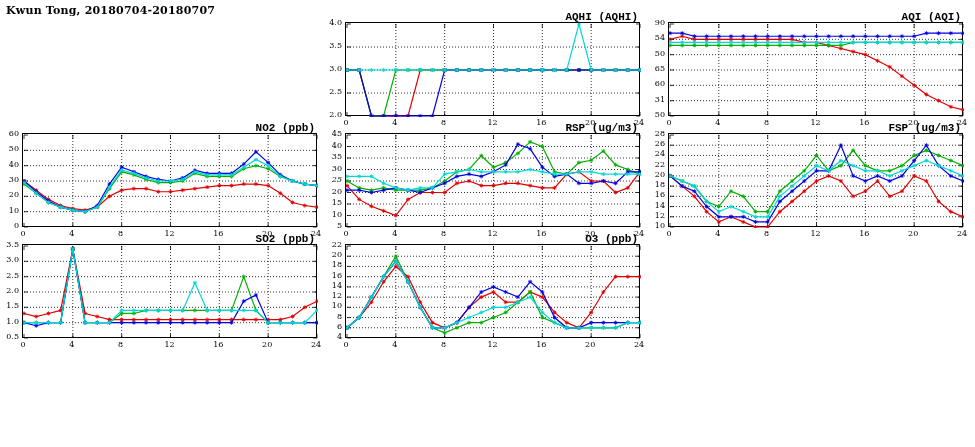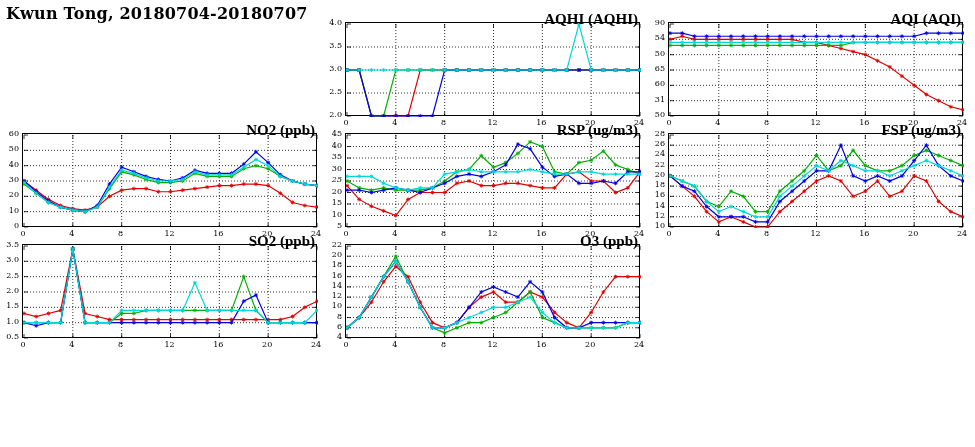--- a/index.html
+++ b/index.html
@@ -1,20 +1,20 @@
 <!DOCTYPE html>
 <html><head>
 <meta charset="utf-8">
 <style>
   html,body{margin:0;padding:0;background:#ffffff;}
   body{width:975px;height:447px;position:relative;font-family:"DejaVu Sans",sans-serif;overflow:hidden;}
-  #title{position:absolute;left:6px;top:4px;font-family:"DejaVu Serif",serif;font-weight:bold;font-size:16px;color:#000;letter-spacing:.2px;}
+  #title{position:absolute;left:6px;top:4px;font-family:"DejaVu Serif",serif;font-weight:bold;font-size:11px;color:#000;letter-spacing:.2px;}
   .panel{position:absolute;}
   .panel .plot{position:absolute;left:0;top:0;border:1px solid #000;box-sizing:border-box;background:#fff;}
-  .panel .ptitle{position:absolute;font-family:Liberation Serif, serif;font-weight:bold;font-size:15px;color:#000;white-space:nowrap;}
+  .panel .ptitle{position:absolute;font-family:Liberation Mono, monospace;font-weight:bold;font-size:11px;color:#000;white-space:nowrap;}
   .ylab{position:absolute;font-family:"DejaVu Serif",serif;font-size:8px;color:#000;text-align:right;white-space:nowrap;}
   .xlab{position:absolute;font-family:"DejaVu Serif",serif;font-size:8px;color:#000;text-align:center;white-space:nowrap;}
   svg{display:block;}
 </style>
 </head>
 <body>
 
 <div id="title">Kwun Tong, 20180704-20180707</div>
 
 <div class="panel" id="panel-aqhi" style="left:345px;top:22px;width:295px;height:94px;">

